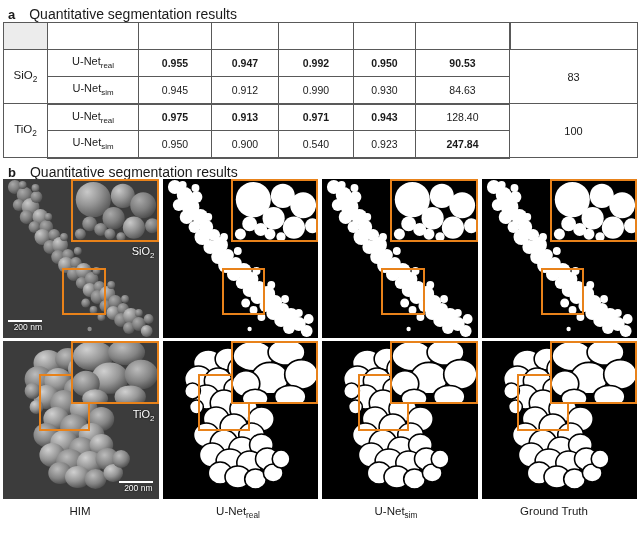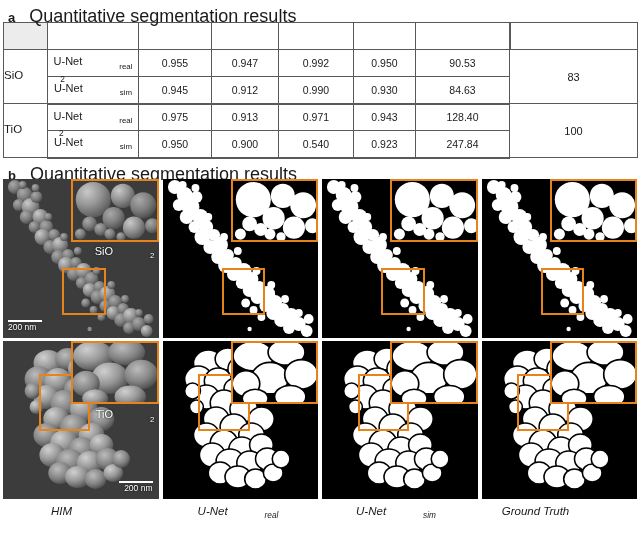--- a/index.html
+++ b/index.html
@@ -21,21 +21,21 @@
     align-items: baseline;
     gap: 14px;
     padding-left: 8px;
   }
   .section-letter {
     font-weight: bold;
     font-size: 13px;
     line-height: 1;
   }
   .section-title {
-    font-size: 18px;
+    font-size: 14px;
     line-height: 1;
   }
   #panel-a-head { height: 22px; padding-top: 7px; }
   #panel-b-head { height: 20px; padding-top: 6px; }
 
   
   .table-wrap { padding: 0 3px 0 3px; }
   table.results {
     border-collapse: collapse;
     width: 634px;
@@ -62,28 +62,28 @@
   td.material {
     background: #ececec;
     font-size: 11.5px;
     border-right: 2px solid #595959;
   }
   td.model {
     font-size: 11px;
     text-align: left;
     padding-left: 9px;
   }
-  td.bold { font-weight: normal; }
+  td.bold { font-weight: bold; }
   td.manual {
     border-left: 2px solid #595959;
     font-size: 11px;
   }
   tr.grp-end td, tr.grp-end th { border-bottom: 2px solid #595959; }
   thead tr th { border-bottom: 2px solid #595959; }
-  sub { font-size: 0.72em; margin-left: 37px; }
+  sub { font-size: 0.72em; }
   .nbar {
     display: inline-block;
     position: relative;
     font-style: italic;
     font-family: "Liberation Serif", serif;
     font-size: 1.12em;
   }
   .nbar::after {
     content: "";
     position: absolute;
@@ -131,24 +131,24 @@
     position: absolute;
     right: 4px;
     color: #ffffff;
     font-size: 11px;
     z-index: 6;
     text-shadow: 0 0 2px #000;
   }
   
   .scalebar { position: absolute; z-index: 6; color: #fff; font-size: 8.5px; line-height: 1.05; }
   .scalebar .bar { display:block; width: 34px; height: 2px; background: #fff; margin-bottom: 1px; }
-  .scalebar .lbl { display:block; white-space: nowrap; text-shadow: 0 0 2px #000; }
+  .scalebar .lbl { display:block; white-space: nowrap; text-shadow: 0 0 2px #000; text-align: right; }
 
   
-  #col-labels { display: flex; gap: 4px; width: 634px; padding: 0 3px; height: 24px; align-items: center; font-style: italic; }
+  #col-labels { display: flex; gap: 4px; width: 634px; padding: 0 3px; height: 24px; align-items: center; }
   #col-labels .clab { flex: 1 1 0; text-align: center; font-size: 11.5px; }
 
   svg { display: block; }
 </style>
 </head>
 <body>
 
 <div class="section-head" id="panel-a-head">
   <span class="section-letter">a</span>
   <span class="section-title">Quantitative segmentation results</span>

